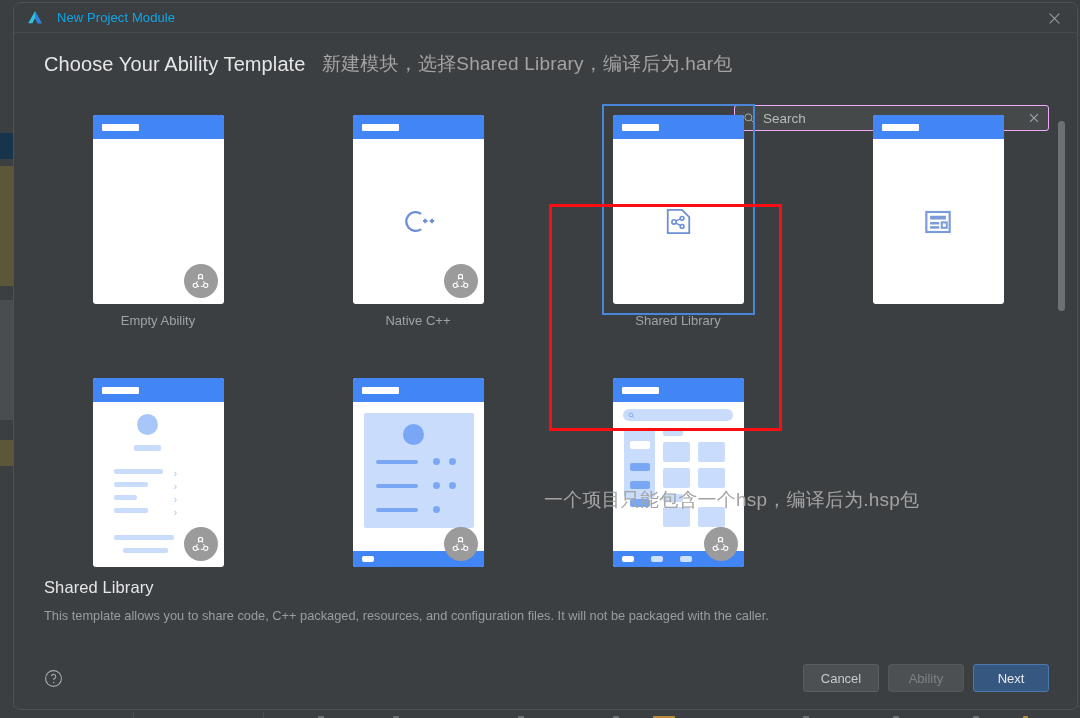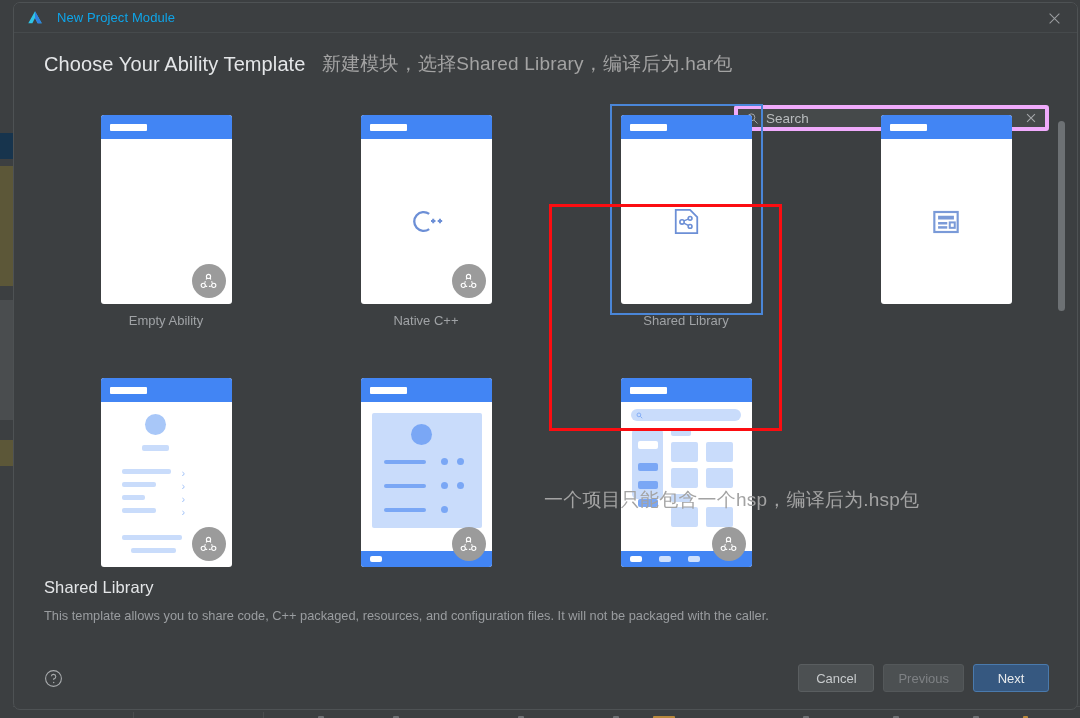--- a/index.html
+++ b/index.html
@@ -76,21 +76,21 @@
   #annot-top {
     display: inline-block; vertical-align: middle;
     margin-left: 12px;
   }
 
   
   #search-wrap {
     position: absolute; right: 28px; top: 72px;
     width: 315px; height: 26px;
     background: #45494a;
-    border: 4px solid #f0abfc;
+    border: 1px solid #f0abfc;
     border-radius: 3px;
     display: flex; align-items: center;
     padding: 0 7px 0 8px;
   }
   #search-icon { width: 13px; height: 13px; flex: 0 0 13px; color: #a6a9ab; }
   #search-input {
     flex: 1; border: 0; background: transparent; outline: none;
     color: #b9bcbe; font-size: 13.5px;
     font-family: "Liberation Sans", sans-serif;
     margin-left: 7px;
@@ -99,21 +99,21 @@
   #search-clear { width: 14px; height: 14px; color: #a6a9ab; flex: 0 0 14px; }
 
   
   #grid-area {
     position: relative;
     flex: 0 0 469px;
     margin-top: 14px;
     overflow: hidden;
   }
   #grid {
-    position: absolute; left: 12px; top: 0; right: 0;
+    position: absolute; left: 4px; top: 0; right: 0;
     display: grid;
     grid-template-columns: repeat(4, 260px);
     justify-content: start;
     padding-left: 10px;
     row-gap: 38px;
   }
   .tile {
     position: relative;
     display: flex; flex-direction: column; align-items: center;
     padding-top: 12px;
@@ -491,18 +491,18 @@
   </div>
 
   <div id="footer">
     <svg id="help-btn" viewBox="0 0 24 24">
       <circle cx="12" cy="12" r="10" fill="none" stroke="currentColor" stroke-width="1.4"></circle>
       <path d="M9.3 9.2 a2.8 2.8 0 1 1 3.1 3.2 v1.6" fill="none" stroke="currentColor" stroke-width="1.4"></path>
       <circle cx="12.2" cy="17" r=".95" fill="currentColor"></circle>
     </svg>
     <div id="btn-row">
       <div class="btn secondary">Cancel</div>
-      <div class="btn disabled">Previous</div>
+      <div class="btn disabled">Ability</div>
       <div class="btn primary">Next</div>
     </div>
   </div>
 
 </div>
 
 </body></html>

